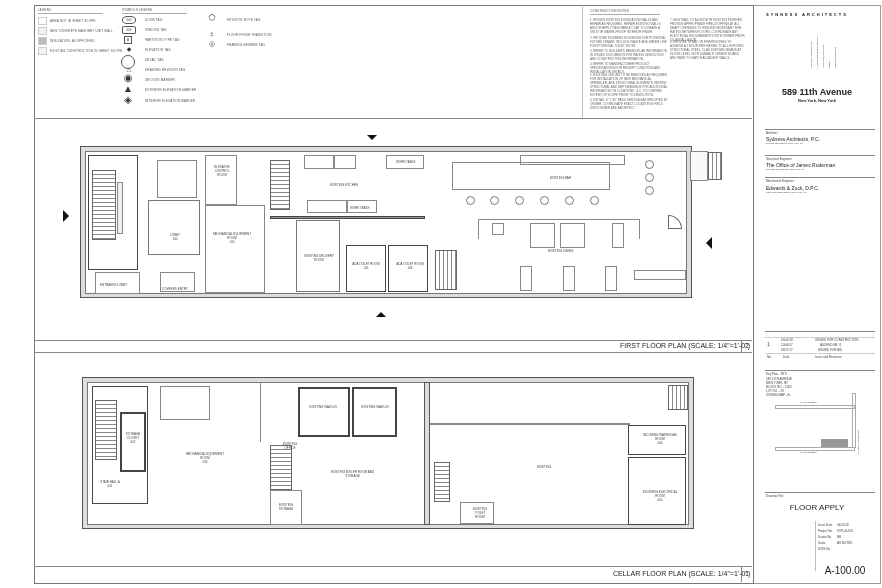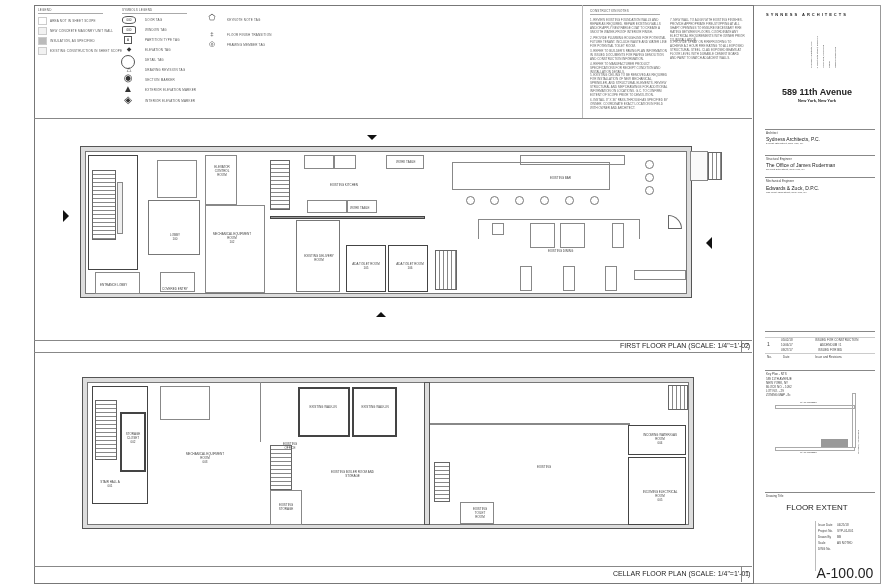--- a/index.html
+++ b/index.html
@@ -291,27 +291,27 @@
     <div class="thin" style="left:775px;top:405px;width:80px;height:4px;border-color:#aaa;"></div>
     <div class="abs small" style="left:800px;top:401px;font-size:2.5px;">MAIN STREET</div>
     <div class="thin" style="left:852px;top:393px;width:4px;height:55px;border-color:#aaa;"></div>
     <div class="abs small" style="left:857px;top:430px;font-size:2.5px;writing-mode:vertical-rl;">ELEVENTH AVENUE</div>
     <div class="thin" style="left:775px;top:447px;width:80px;height:4px;border-color:#aaa;"></div>
     <div class="abs small" style="left:800px;top:451px;font-size:2.5px;">MAIN STREET</div>
     <div class="abs" style="left:821px;top:439px;width:27px;height:8px;background:#999;"></div>
 
     <div class="hline" style="left:765px;top:492px;width:110px;"></div>
     <div class="abs small" style="left:766px;top:494px;font-size:3px;">Drawing Title</div>
-    <div class="tb-title" style="left:758px;top:503px;width:118px;font-size:8px;font-weight:normal;">FLOOR EXTENT</div>
+    <div class="tb-title" style="left:758px;top:503px;width:118px;font-size:8px;font-weight:normal;">FLOOR APPLY</div>
 
     <div class="vline" style="left:815px;top:521px;height:50px;background:#bbb;"></div>
     <div class="abs small" style="left:818px;top:523px;font-size:3px;">Issue Date</div>
     <div class="abs small" style="left:837px;top:523px;font-size:3px;">04/25/18</div>
     <div class="abs small" style="left:818px;top:529px;font-size:3px;">Project No.</div>
     <div class="abs small" style="left:837px;top:529px;font-size:3px;">SYP-01-801</div>
     <div class="abs small" style="left:818px;top:535px;font-size:3px;">Drawn By</div>
     <div class="abs small" style="left:837px;top:535px;font-size:3px;">BB</div>
     <div class="abs small" style="left:818px;top:541px;font-size:3px;">Scale</div>
     <div class="abs small" style="left:837px;top:541px;font-size:3px;">AS NOTED</div>
     <div class="abs small" style="left:818px;top:547px;font-size:3px;">DWG No.</div>
-    <div class="tb-title" style="left:815px;top:565px;width:60px;font-size:14px;font-weight:normal;">A-100.00</div>
+    <div class="tb-title" style="left:815px;top:565px;width:60px;font-size:10px;font-weight:normal;">A-100.00</div>
   </div>
 </div>
 
 </body></html>

